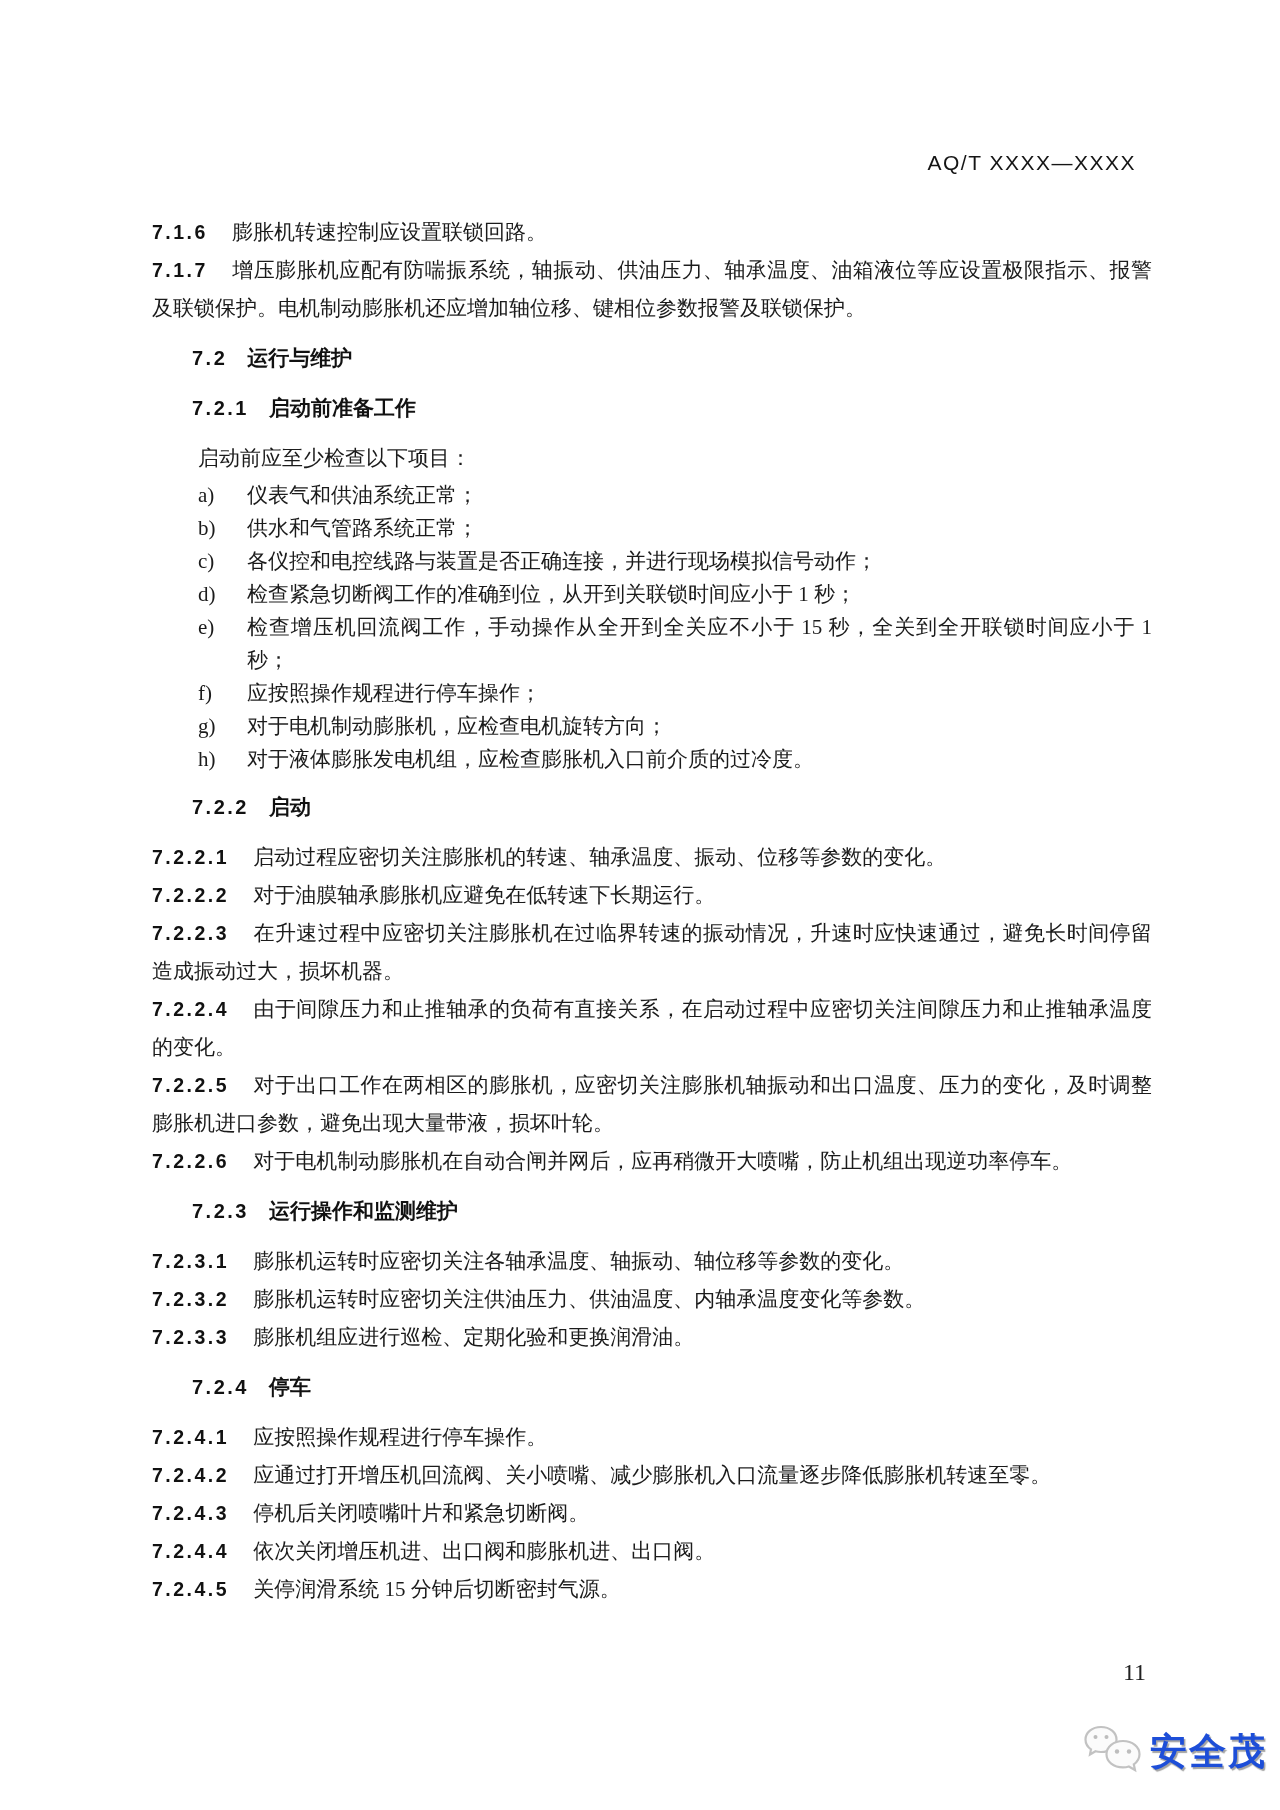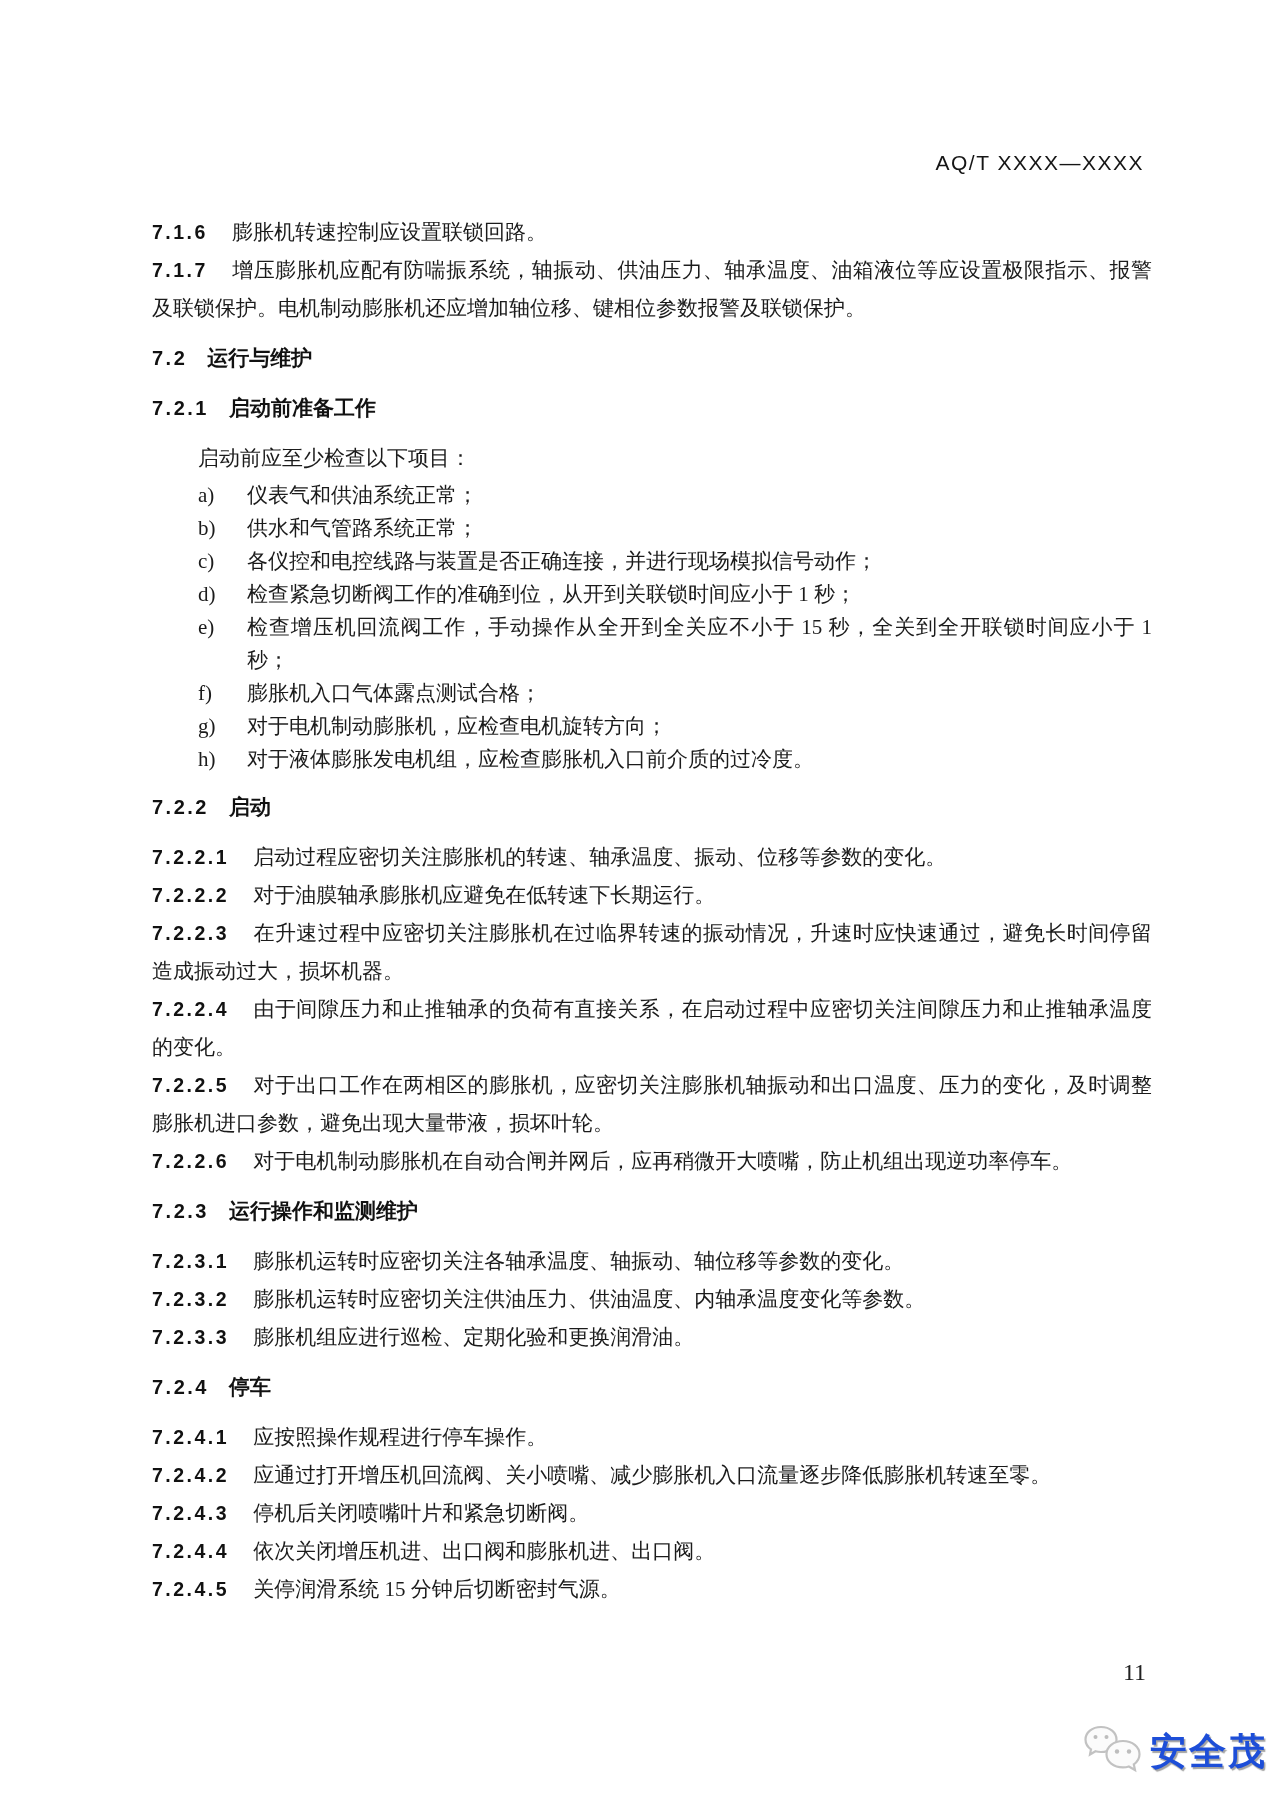--- a/index.html
+++ b/index.html
@@ -11,37 +11,37 @@
     color:#1b1b1b;
     overflow:hidden;
   }
   .content{
     position:absolute;left:152px;top:150px;width:1000px;
   }
   .doc-header{
     text-align:right;
     font-family:"Liberation Sans","DejaVu Sans",sans-serif;
     font-size:21px;font-weight:500;letter-spacing:1.5px;
-    line-height:26px;height:26px;margin:0 8px 37px 0;color:#151515;
+    line-height:26px;height:26px;margin:0 16px 37px 0;color:#151515;
   }
   .clause{
     font-size:21px;line-height:38px;margin:0;
     text-align:justify;text-justify:inter-ideograph;
   }
   .num{
     font-family:Liberation Sans, sans-serif;
     font-weight:700;font-size:19.5px;letter-spacing:2.5px;
     margin-right:24px;color:#111;white-space:nowrap;
   }
   .heading{
     font-family:"Liberation Sans","DejaVu Sans",sans-serif;
     font-weight:700;font-size:21px;line-height:38px;
     margin:12px 0;color:#111;
   }
-  .heading .num{margin-right:20px;font-size:20px;}
+  .heading .num{margin-right:20px;font-size:20px;margin-left:40px;}
   .intro{margin-left:46px;}
   ul.check-list{list-style:none;margin:2px 0 0 0;padding:0;}
   ul.check-list li{
     position:relative;font-size:21px;line-height:33px;
     padding-left:95px;text-align:justify;text-justify:inter-ideograph;
   }
   ul.check-list .letter{
     position:absolute;left:46px;top:0;
     font-size:21px;
   }
@@ -76,21 +76,21 @@
         <p class="clause"><span class="num">7.1.7</span><span>增压膨胀机应配有防喘振系统，轴振动、供油压力、轴承温度、油箱液位等应设置极限指示、报警及联锁保护。电机制动膨胀机还应增加轴位移、键相位参数报警及联锁保护。</span></p>
         <h2 class="heading"><span class="num">7.2</span><span>运行与维护</span></h2>
         <h2 class="heading"><span class="num">7.2.1</span><span>启动前准备工作</span></h2>
         <p class="clause intro">启动前应至少检查以下项目：</p>
         <ul class="check-list">
           <li><span class="letter">a)</span><span>仪表气和供油系统正常；</span></li>
           <li><span class="letter">b)</span><span>供水和气管路系统正常；</span></li>
           <li><span class="letter">c)</span><span>各仪控和电控线路与装置是否正确连接，并进行现场模拟信号动作；</span></li>
           <li><span class="letter">d)</span><span>检查紧急切断阀工作的准确到位，从开到关联锁时间应小于 1 秒；</span></li>
           <li><span class="letter">e)</span><span>检查增压机回流阀工作，手动操作从全开到全关应不小于 15 秒，全关到全开联锁时间应小于 1 秒；</span></li>
-          <li><span class="letter">f)</span><span>膨胀机入口气体露点测试合格；</span></li>
+          <li><span class="letter">f)</span><span>应按照操作规程进行停车操作；</span></li>
           <li><span class="letter">g)</span><span>对于电机制动膨胀机，应检查电机旋转方向；</span></li>
           <li><span class="letter">h)</span><span>对于液体膨胀发电机组，应检查膨胀机入口前介质的过冷度。</span></li>
         </ul>
         <h2 class="heading"><span class="num">7.2.2</span><span>启动</span></h2>
         <p class="clause"><span class="num">7.2.2.1</span><span>启动过程应密切关注膨胀机的转速、轴承温度、振动、位移等参数的变化。</span></p>
         <p class="clause"><span class="num">7.2.2.2</span><span>对于油膜轴承膨胀机应避免在低转速下长期运行。</span></p>
         <p class="clause"><span class="num">7.2.2.3</span><span>在升速过程中应密切关注膨胀机在过临界转速的振动情况，升速时应快速通过，避免长时间停留造成振动过大，损坏机器。</span></p>
         <p class="clause"><span class="num">7.2.2.4</span><span>由于间隙压力和止推轴承的负荷有直接关系，在启动过程中应密切关注间隙压力和止推轴承温度的变化。</span></p>
         <p class="clause"><span class="num">7.2.2.5</span><span>对于出口工作在两相区的膨胀机，应密切关注膨胀机轴振动和出口温度、压力的变化，及时调整膨胀机进口参数，避免出现大量带液，损坏叶轮。</span></p>
         <p class="clause"><span class="num">7.2.2.6</span><span>对于电机制动膨胀机在自动合闸并网后，应再稍微开大喷嘴，防止机组出现逆功率停车。</span></p>

